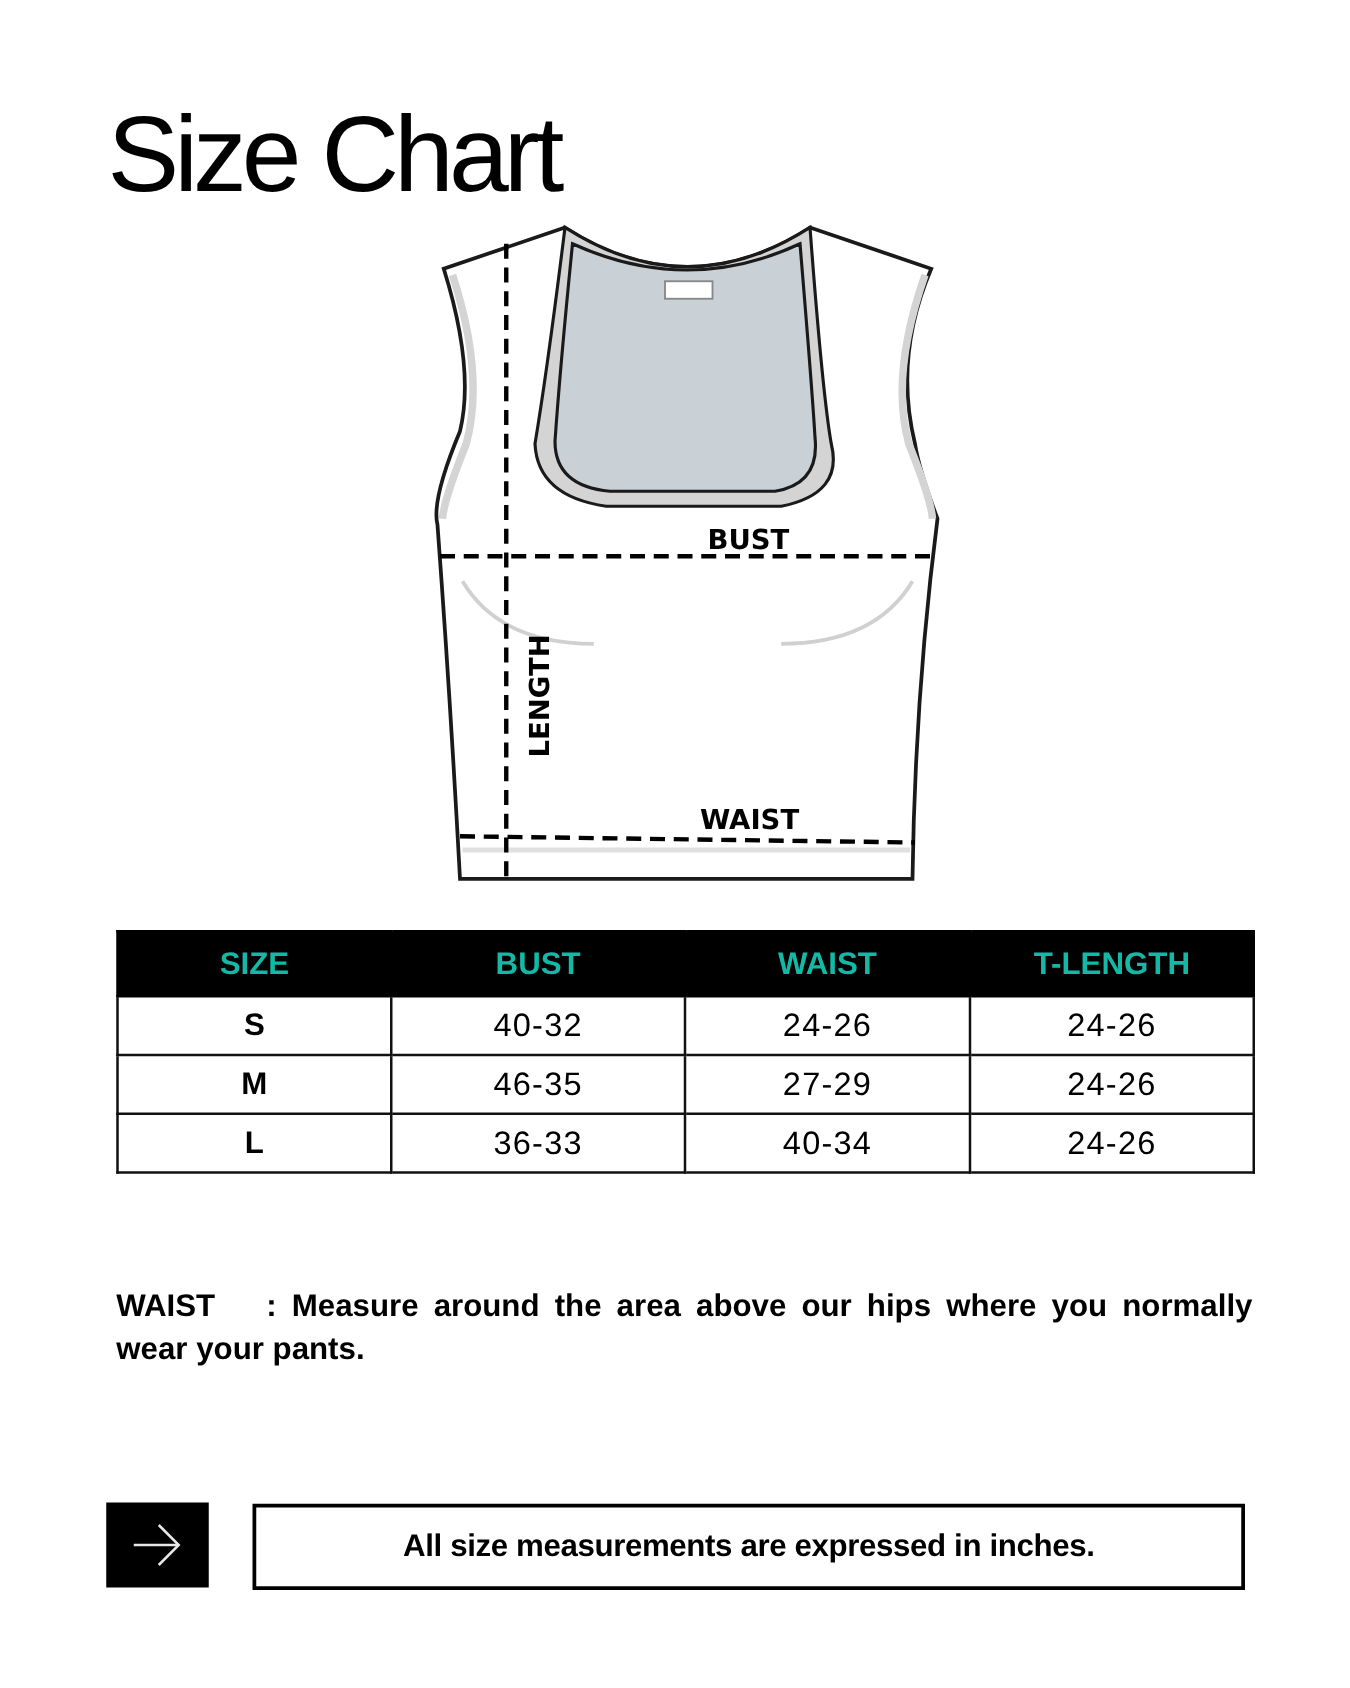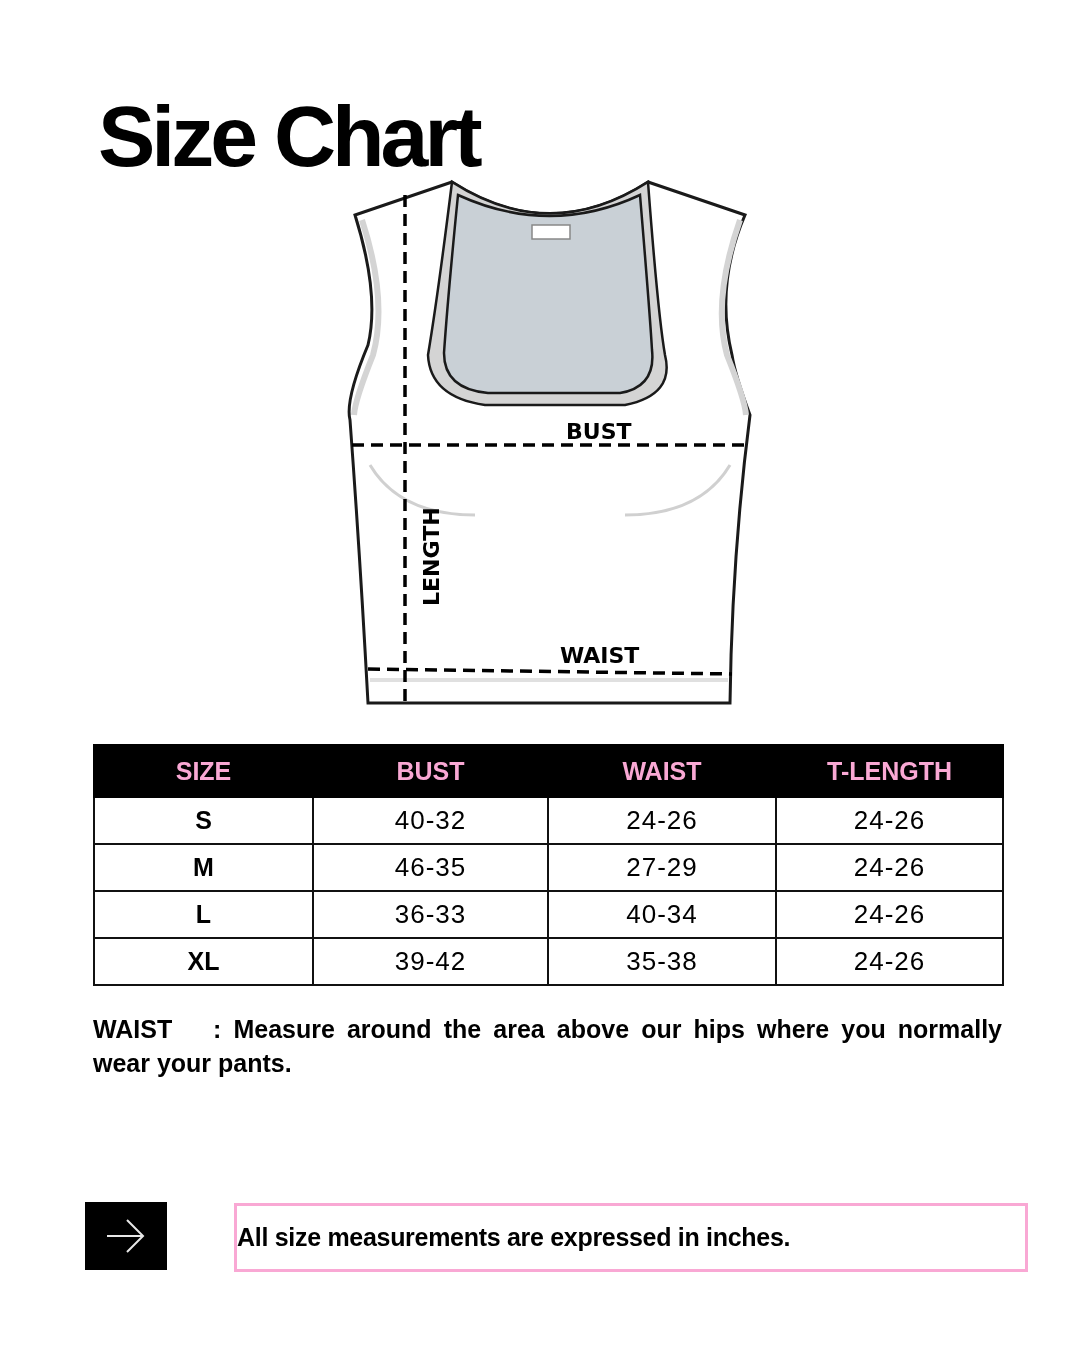--- a/index.html
+++ b/index.html
@@ -1,29 +1,29 @@
 <!DOCTYPE html>
 <html><head>
 <meta charset="utf-8">
 <style>
   html, body { margin:0; padding:0; background:#ffffff; }
   body { width:1080px; height:1350px; position:relative; overflow:hidden; font-family:"Liberation Sans", sans-serif; color:#000; }
-  .title { position:absolute; left:86px; top:74px; font-size:86px; font-weight:700; letter-spacing:-4px; line-height:100px; margin:12px; }
+  .title { position:absolute; left:86px; top:74px; font-size:86px; font-weight:400; letter-spacing:-4px; line-height:100px; margin:0; }
   .garment { position:absolute; left:340px; top:175px; width:420px; height:540px; }
   .size-table { position:absolute; left:93px; top:744px; width:909px; border-collapse:collapse; table-layout:fixed; }
-  .size-table th { background:#000; color:#f9a8d4; font-size:25px; font-weight:700; height:50px; padding:0; text-align:center; border:2px solid #000; }
+  .size-table th { background:#000; color:#14b8a6; font-size:25px; font-weight:700; height:50px; padding:0; text-align:center; border:2px solid #000; }
   .size-table td { border:2.5px solid #111; height:45px; padding:0; text-align:center; font-size:26px; letter-spacing:1px; }
   .size-table td.size { font-weight:700; font-size:25px; letter-spacing:0; }
   .notes { position:absolute; left:93px; top:1012px; width:909px; font-size:25px; font-weight:700; line-height:34px; }
   .notes p { margin:0; }
-  .notes .justify { text-align:justify; text-align-last:left; }
+  .notes .justify { text-align:justify; text-align-last:left;margin-top:16px; }
   .lbl { display:inline-block; }
   .lbl.w1 { width:120px; }
   .arrow-btn { position:absolute; left:85px; top:1202px; width:82px; height:68px; background:#000; display:flex; align-items:center; justify-content:center; }
-  .note-box { position:absolute; left:202px; top:1203px; width:788px; height:63px; border:3px solid #f9a8d4; display:flex; align-items:center; justify-content:flex-start; font-size:25px; font-weight:700; letter-spacing:-0.3px;margin-left:32px; }
+  .note-box { position:absolute; left:202px; top:1203px; width:788px; height:63px; border:3px solid #000000; display:flex; align-items:center; justify-content:center; font-size:25px; font-weight:700; letter-spacing:-0.3px; }
 </style>
 </head>
 <body>
 
 <h1 class="title">Size Chart</h1>
 
 <svg class="garment" viewBox="0 0 420 540" xmlns="http://www.w3.org/2000/svg">
 
   <path d="M112 7 L15 40 Q40 120 28 170 Q5 225 10 245 Q20 380 28 528 L390 528 Q392 380 410 240 Q395 200 392 180 Q375 110 405 40 L308 7 Q210 70 112 7 Z" fill="#fff" stroke="#1a1a1a" stroke-width="3"></path>
 
@@ -74,26 +74,20 @@
       <td>46-35</td>
       <td>27-29</td>
       <td>24-26</td>
     </tr>
     <tr>
       <td class="size">L</td>
       <td>36-33</td>
       <td>40-34</td>
       <td>24-26</td>
     </tr>
-    <tr>
-      <td class="size">XL</td>
-      <td>39-42</td>
-      <td>35-38</td>
-      <td>24-26</td>
-    </tr>
   </tbody>
 </table>
 
 <div class="notes">
   <p class="justify">
     <span class="lbl w1">WAIST</span><span>: Measure around the area above our hips where you normally wear your pants.</span>
   </p>
 </div>
 
 <div class="arrow-btn">

